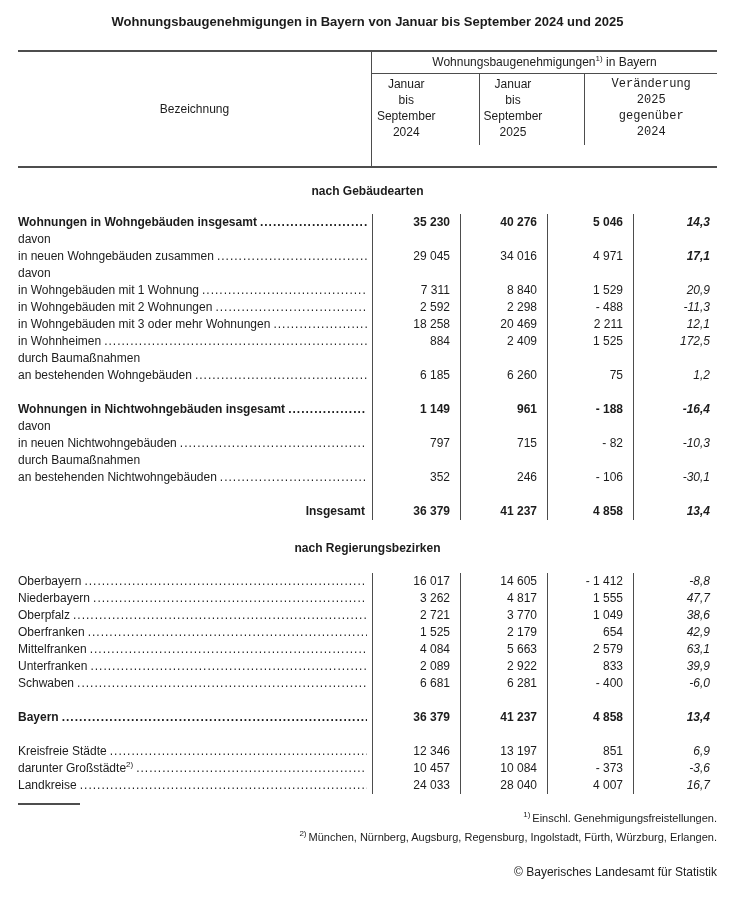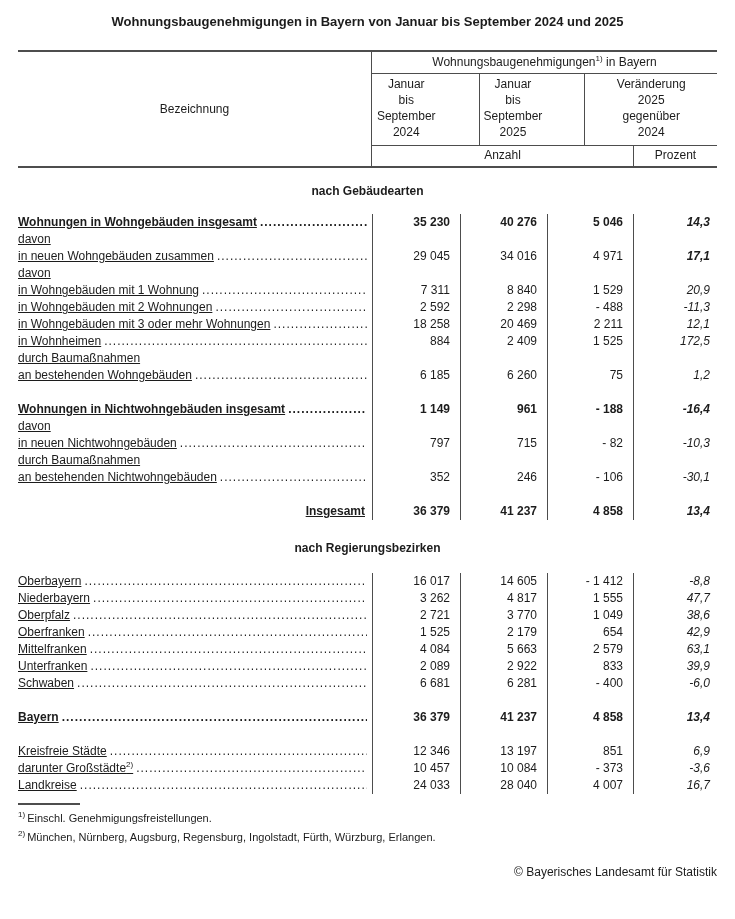--- a/index.html
+++ b/index.html
@@ -32,55 +32,55 @@
     text-align: center; padding-top: 3px;
   }
   .period-row { display: flex; height: 71px; gap: 38px; }
   .period-cell {
     width: 88px; text-align: center; white-space: pre-line;
     padding-top: 2px; line-height: 16px;
   }
   .period-cell.p2 { width: 87px; border-left: 1px solid #4d4d4d; }
   .change-cell {
     width: 170px; border-left: 1px solid #4d4d4d;
-    text-align: center; white-space: pre-line; padding-top: 2px; line-height: 16px;
+    text-align: center; white-space: pre-line; padding-top: 2px; line-height: 16px; font-family: Liberation Mono, monospace;
   }
   .unit-row { display: flex; height: 21px; border-top: 1px solid #4d4d4d; }
   .unit-anzahl { width: 261px; text-align: center; padding-top: 2px; }
   .unit-prozent { width: 84px; border-left: 1px solid #4d4d4d; text-align: center; padding-top: 2px; }
 
   sup { font-size: 8px; vertical-align: super; line-height: 0; }
 
   
   .section-title { font-weight: bold; text-align: center; margin-top: 16px; margin-bottom: 15px; height: 15px; }
   .section-title.second { margin-top: 21px; margin-bottom: 17px; }
 
   
   .block { width: 699px; }
   .row { display: flex; height: 17px; line-height: 17px; }
   .c-label { width: 354px; display: flex; min-width: 0; }
-  .c-label .txt { white-space: nowrap; text-decoration: underline; }
+  .c-label .txt { white-space: nowrap; }
   .c-label.right { justify-content: flex-end; padding-right: 7px; }
   .leader {
     flex: 1 1 auto; min-width: 0; overflow: hidden; white-space: nowrap;
     margin-left: 3px; margin-right: 5px; letter-spacing: 1px;
   }
   .leader::after {
     content: "....................................................................................................................................................";
   }
   .val { border-left: 1px solid #4d4d4d; text-align: right; padding-right: 10px; }
   .c-n1 { width: 88px; }
   .c-n2 { width: 87px; }
   .c-n3 { width: 86px; }
   .c-pct { width: 84px; padding-right: 7px; font-style: italic; }
   .bold { font-weight: bold; }
 
   
   .footnote-sep { width: 62px; border-top: 2px solid #4d4d4d; margin-top: 9px; }
-  .fn { font-size: 11px; margin-top: 7px; }
+  .fn { font-size: 11px; margin-top: 7px; text-align: right; }
   .fn .fn-text { margin-left: 2px; }
   .copyright { width: 699px; text-align: right; margin-top: 22px; font-size: 12px; }
 </style>
 </head>
 <body>
 
 <div class="page">
 
   <div class="title">Wohnungsbaugenehmigungen in Bayern von Januar bis September 2024 und 2025</div>
 
@@ -97,24 +97,20 @@
 2024</div>
         <div class="period-cell p2">Januar
 bis
 September
 2025</div>
         <div class="change-cell">Veränderung
 2025
 gegenüber
 2024</div>
       </div>
-      <div class="unit-row">
-        <div class="unit-anzahl">Anzahl</div>
-        <div class="unit-prozent">Prozent</div>
-      </div>
     </div>
   </div>
 
   <div class="section-title">nach Gebäudearten</div>
   <div class="block">
       <div class="row">
     <div class="cell c-label bold">
           <span class="txt">Wohnungen in Wohngebäuden insgesamt</span>
           <span class="leader"></span>
         </div>

